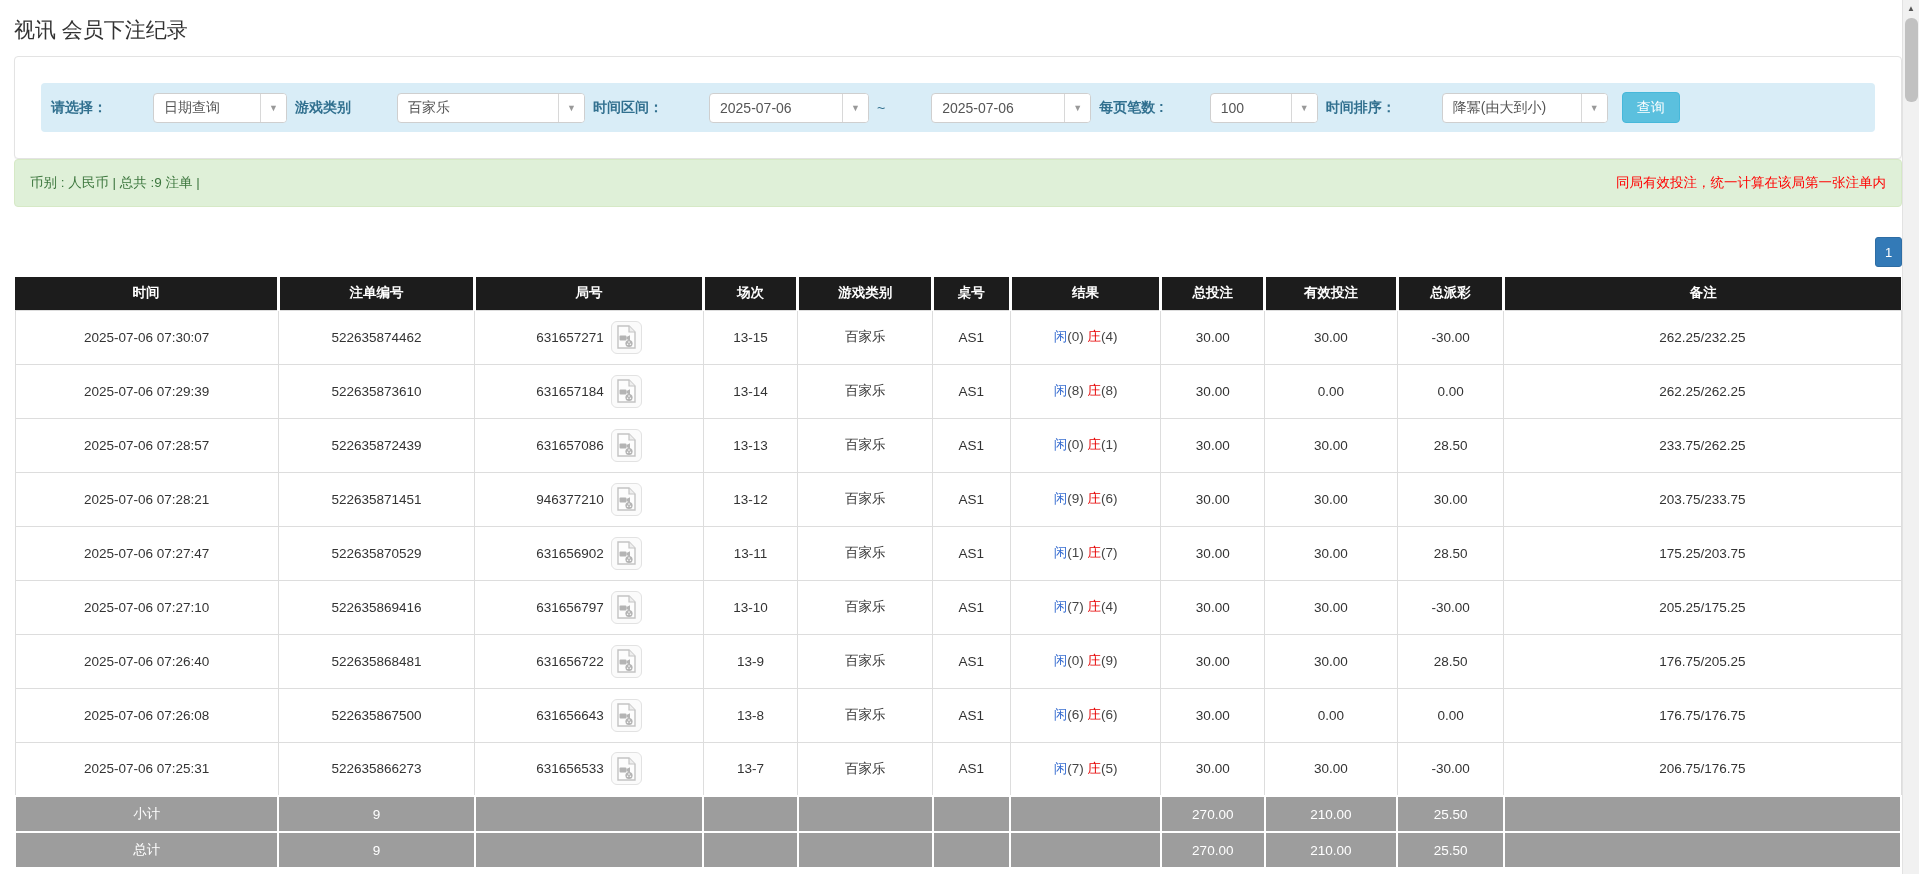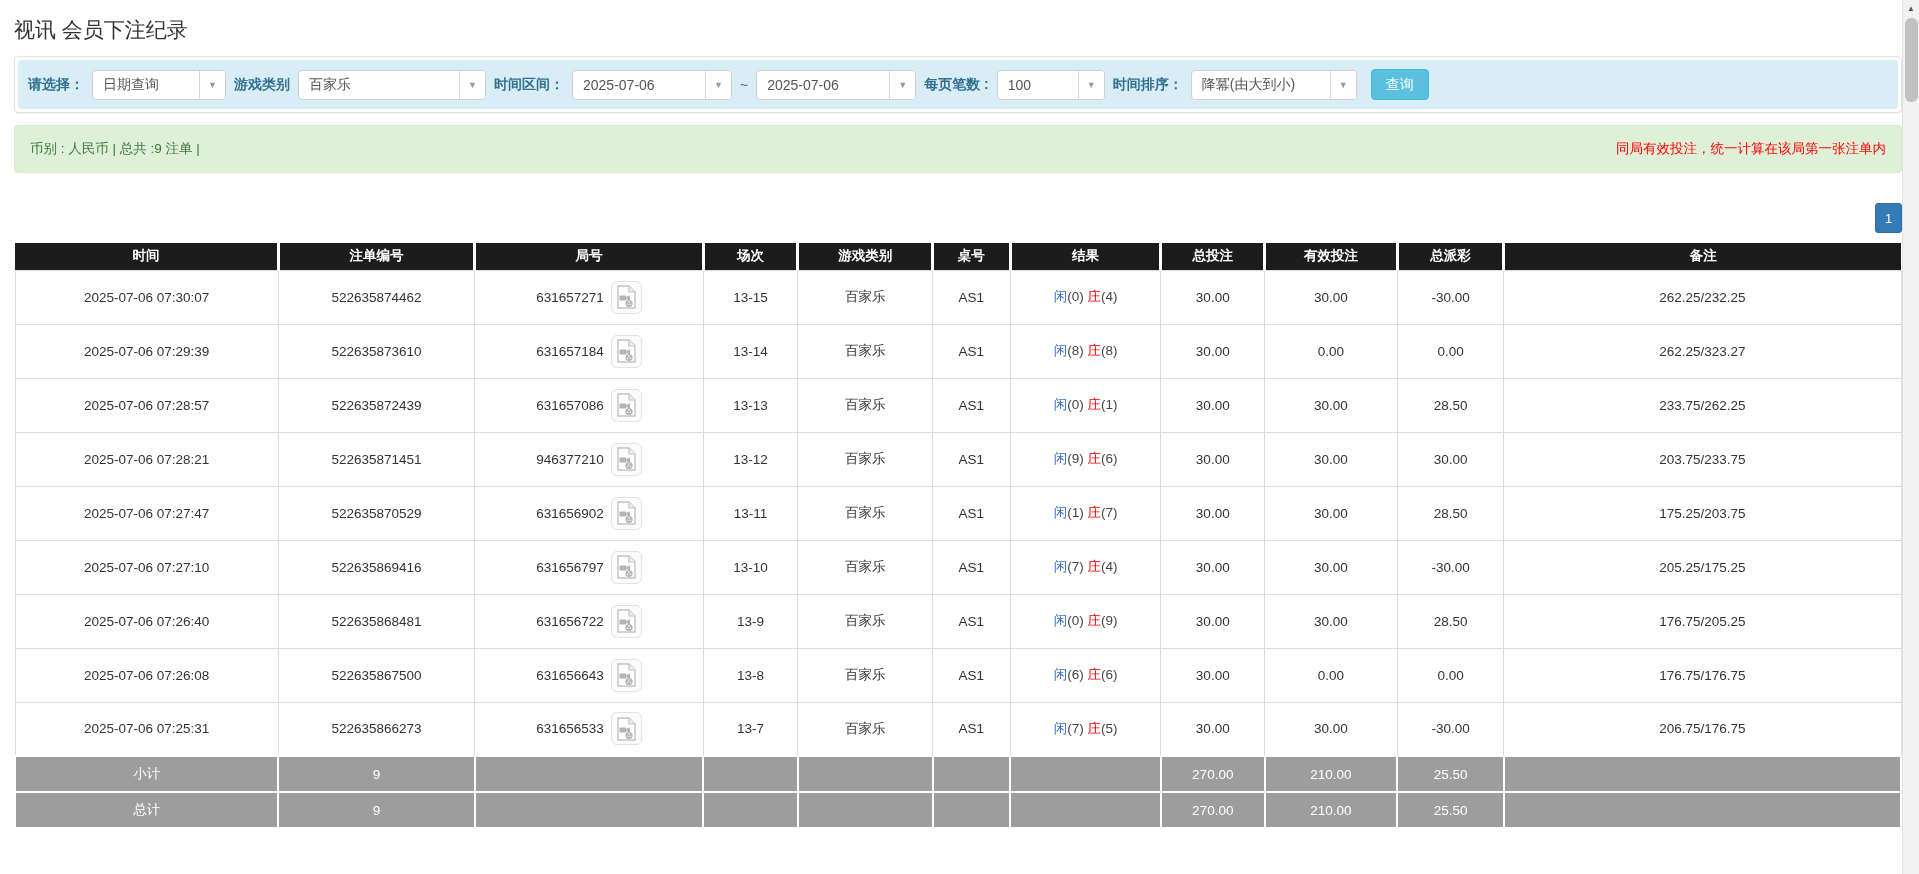--- a/index.html
+++ b/index.html
@@ -17,40 +17,40 @@
     --footer-bg:#9d9d9d;
     --border-grey:#dddddd;
     --text-dark:#333333;
   }
   *{box-sizing:border-box;margin:0;padding:0;}
   html,body{width:1919px;height:874px;overflow:hidden;background:#fff;
     font-family:"Liberation Sans","DejaVu Sans",sans-serif;color:var(--text-dark);}
   .page{padding:0 17px 0 14px;}
   .page-title{font-size:21px;color:#333;font-weight:400;padding:16px 0 12px 0;}
   
-  .filter-panel{border:1px solid #e3e3e3;border-radius:4px;background:#fff;padding:3px;box-shadow:0 1px 1px rgba(0,0,0,.04);}
+  .filter-panel{border:1px solid #e3e3e3;border-radius:4px;background:#fff;padding:26px;box-shadow:0 1px 1px rgba(0,0,0,.04);}
   .filter-bar{background:var(--panel-blue);border-radius:4px;padding:9px 10px;display:flex;align-items:center;gap:8px;flex-wrap:nowrap;}
   .flabel{color:var(--label-blue);font-weight:bold;font-size:14px;white-space:nowrap;}
-  .combo{display:inline-flex;align-items:stretch;background:#fff;border:1px solid #cfcfcf;border-radius:4px;height:30px;overflow:hidden;}
+  .combo{display:inline-flex;align-items:stretch;background:#fff;border:1px solid #cfcfcf;border-radius:4px;height:30px;overflow:hidden;margin-left:38px;}
   .combo-text{display:flex;align-items:center;padding:0 10px;font-size:14px;color:#555;flex:1;white-space:nowrap;}
   .combo-arrow{width:26px;display:flex;align-items:center;justify-content:center;border-left:1px solid #d8d8d8;background:#fff;color:#999;font-size:9px;cursor:pointer;}
   .tilde{color:#31708f;font-size:14px;}
   .btn-query{background:var(--btn-blue);color:#fff;border:1px solid #46b8da;border-radius:4px;height:31px;padding:0 14px;font-size:14px;margin-left:6px;cursor:pointer;text-align:center;}
   
-  .summary-bar{margin-top:12px;background:var(--green-bg);border:1px solid var(--green-border);border-radius:4px;
+  .summary-bar{margin-top:0;background:var(--green-bg);border:1px solid var(--green-border);border-radius:4px;
     height:48px;display:flex;align-items:center;justify-content:space-between;padding:0 15px;font-size:13.5px;}
   .summary-left{color:var(--green-text);}
   .summary-right{color:var(--note-red);}
   
   .pagination-wrap{display:flex;justify-content:flex-end;margin:30px 0 10px 0;}
   .page-btn{display:inline-block;min-width:27px;height:30px;line-height:30px;text-align:center;background:var(--pagination-blue);
     color:#fff;font-size:13px;border-radius:3px;border:1px solid #2e6da4;cursor:pointer;}
   
   table.records{width:100%;border-collapse:collapse;font-size:13.5px;table-layout:fixed;}
-  table.records th{background:var(--header-bg);color:#fff;font-weight:bold;height:27px;border-left:3px solid #fff;font-size:13.5px;}
+  table.records th{background:var(--header-bg);color:#fff;font-weight:bold;height:33px;border-left:3px solid #fff;font-size:13.5px;}
   table.records th:first-child{border-left:none;}
   table.records td{border:1px solid var(--border-grey);height:54px;text-align:center;color:#333;background:#fff;}
   .round-cell{display:inline-flex;align-items:center;gap:7px;justify-content:center;}
   .icon-btn{width:31px;height:33px;border:1px solid #e2e2e2;background:#fbfbfb;border-radius:6px;display:inline-flex;
     align-items:center;justify-content:center;cursor:pointer;padding:0;}
   .res-blue{color:var(--accent-blue);}
   .res-red{color:var(--accent-red);}
   .res-val{color:#444;}
   td.blue-amt{color:var(--accent-blue);}
   td.neg-amt{color:var(--accent-red);}
@@ -192,21 +192,21 @@
   </svg>
 </button>
             </span></td>
           <td>13-14</td>
           <td>百家乐</td>
           <td>AS1</td>
           <td><span class="res-blue">闲</span><span class="res-val">(8) </span><span class="res-red">庄</span><span class="res-val">(8)</span></td>
           <td class="blue-amt">30.00</td>
           <td>0.00</td>
           <td>0.00</td>
-          <td>262.25/323.27</td>
+          <td>262.25/262.25</td>
         </tr>
         <tr>
           <td>2025-07-06 07:28:57</td>
           <td>522635872439</td>
           <td><span class="round-cell">
               <span class="">631657086</span>
               <button class="icon-btn">
   <svg width="22" height="24" viewBox="0 0 22 24">
     <path d="M3 1 h11 l6 6 v16 h-17 z" fill="#fdfdfd" stroke="#c3c3c3" stroke-width="1.4"></path>
     <path d="M14 1 v6 h6" fill="#eeeeee" stroke="#c3c3c3" stroke-width="1.2"></path>

